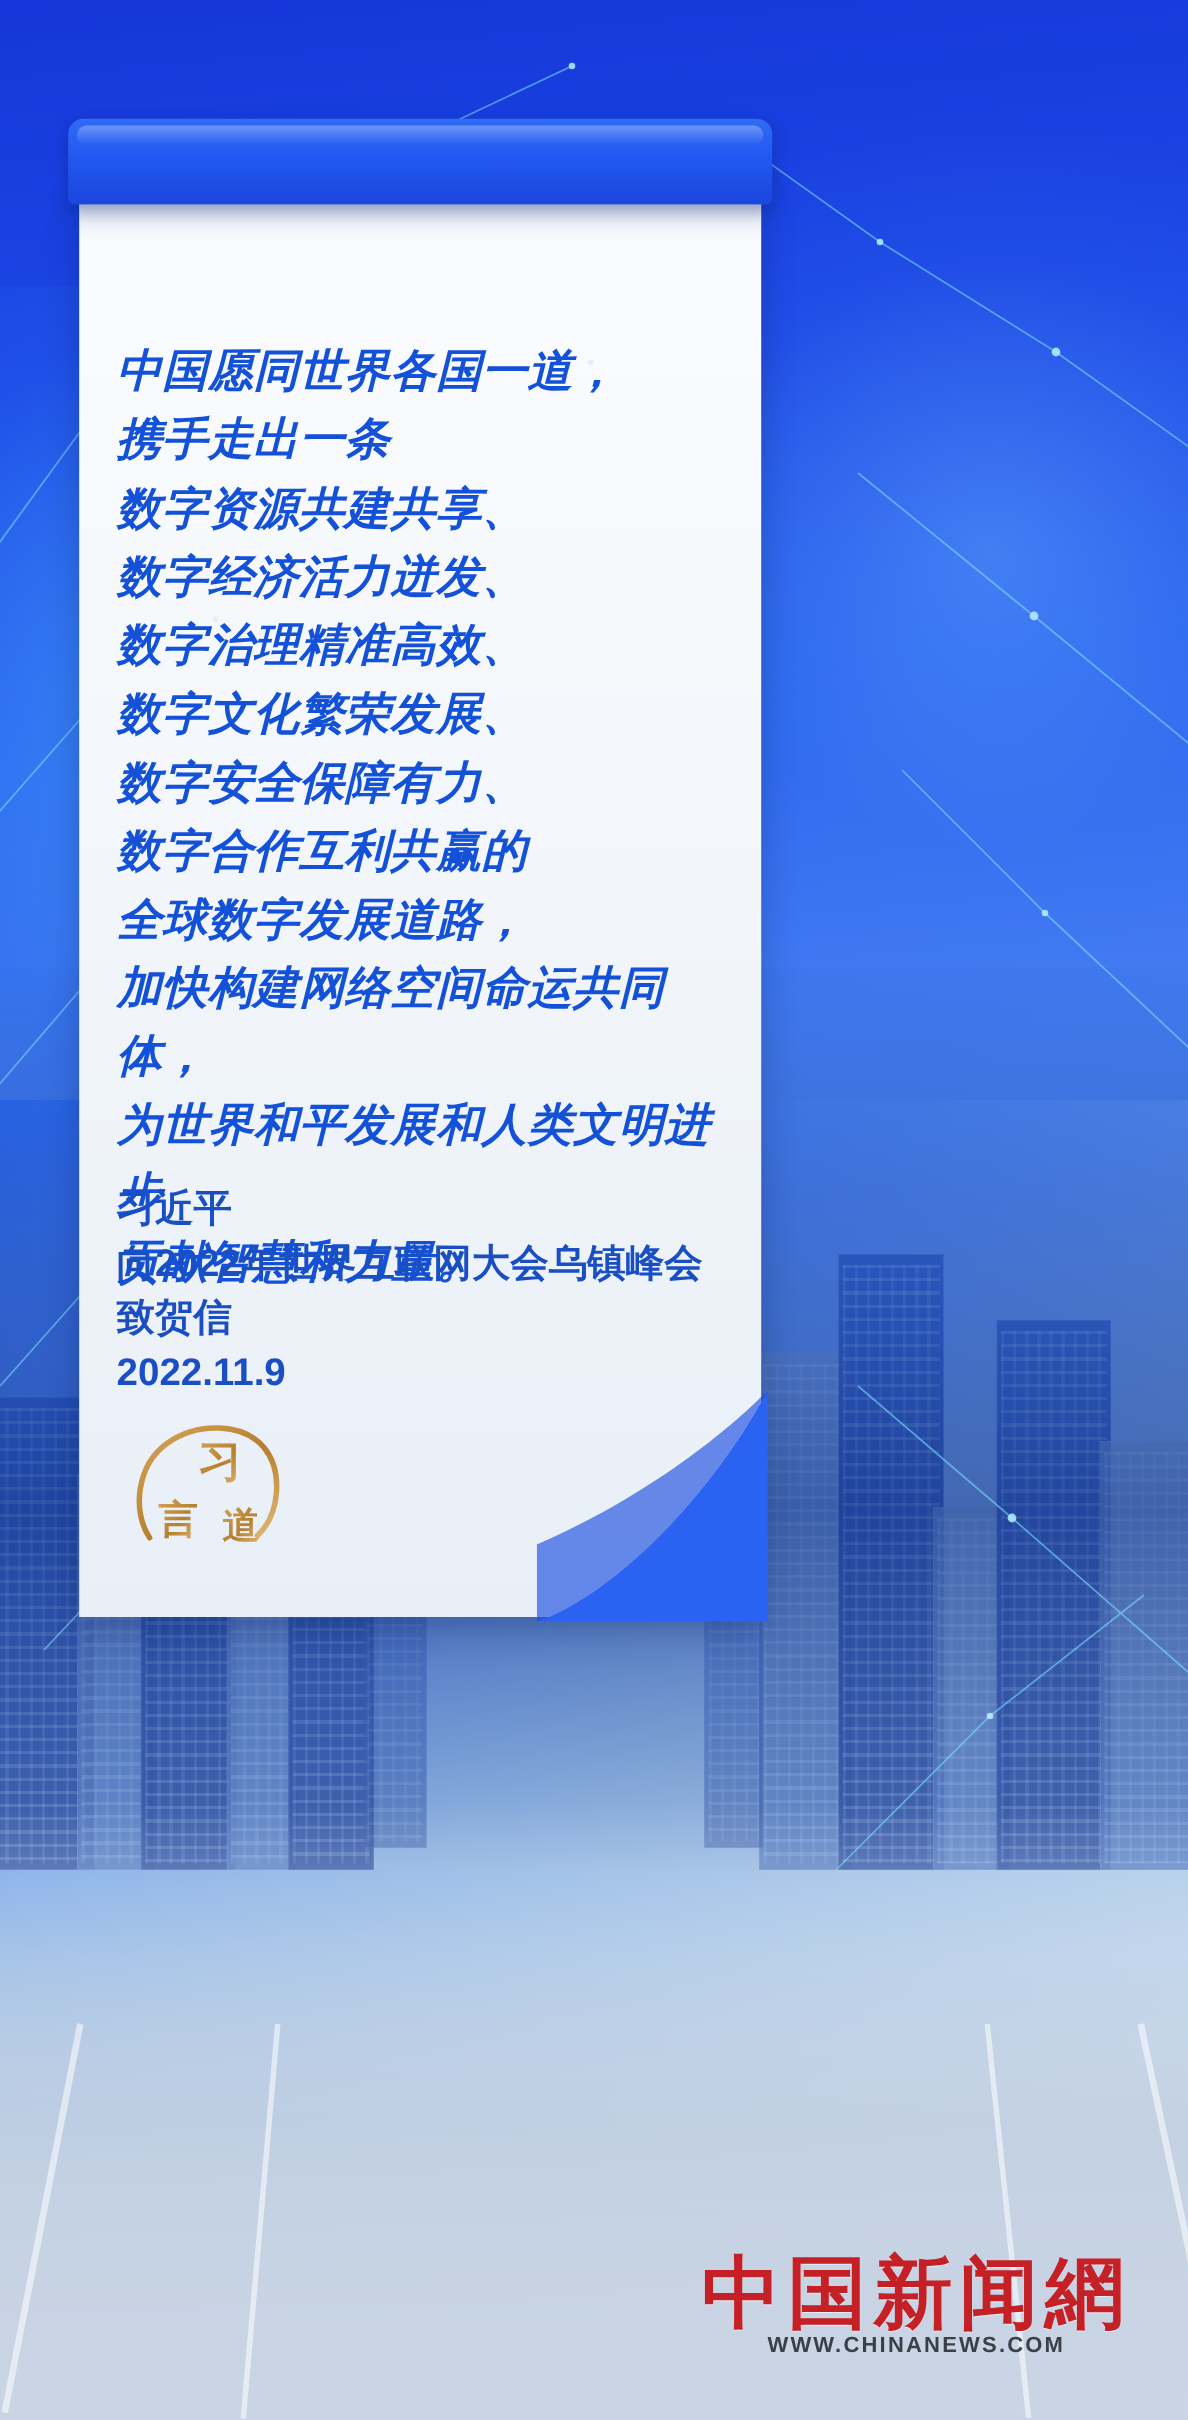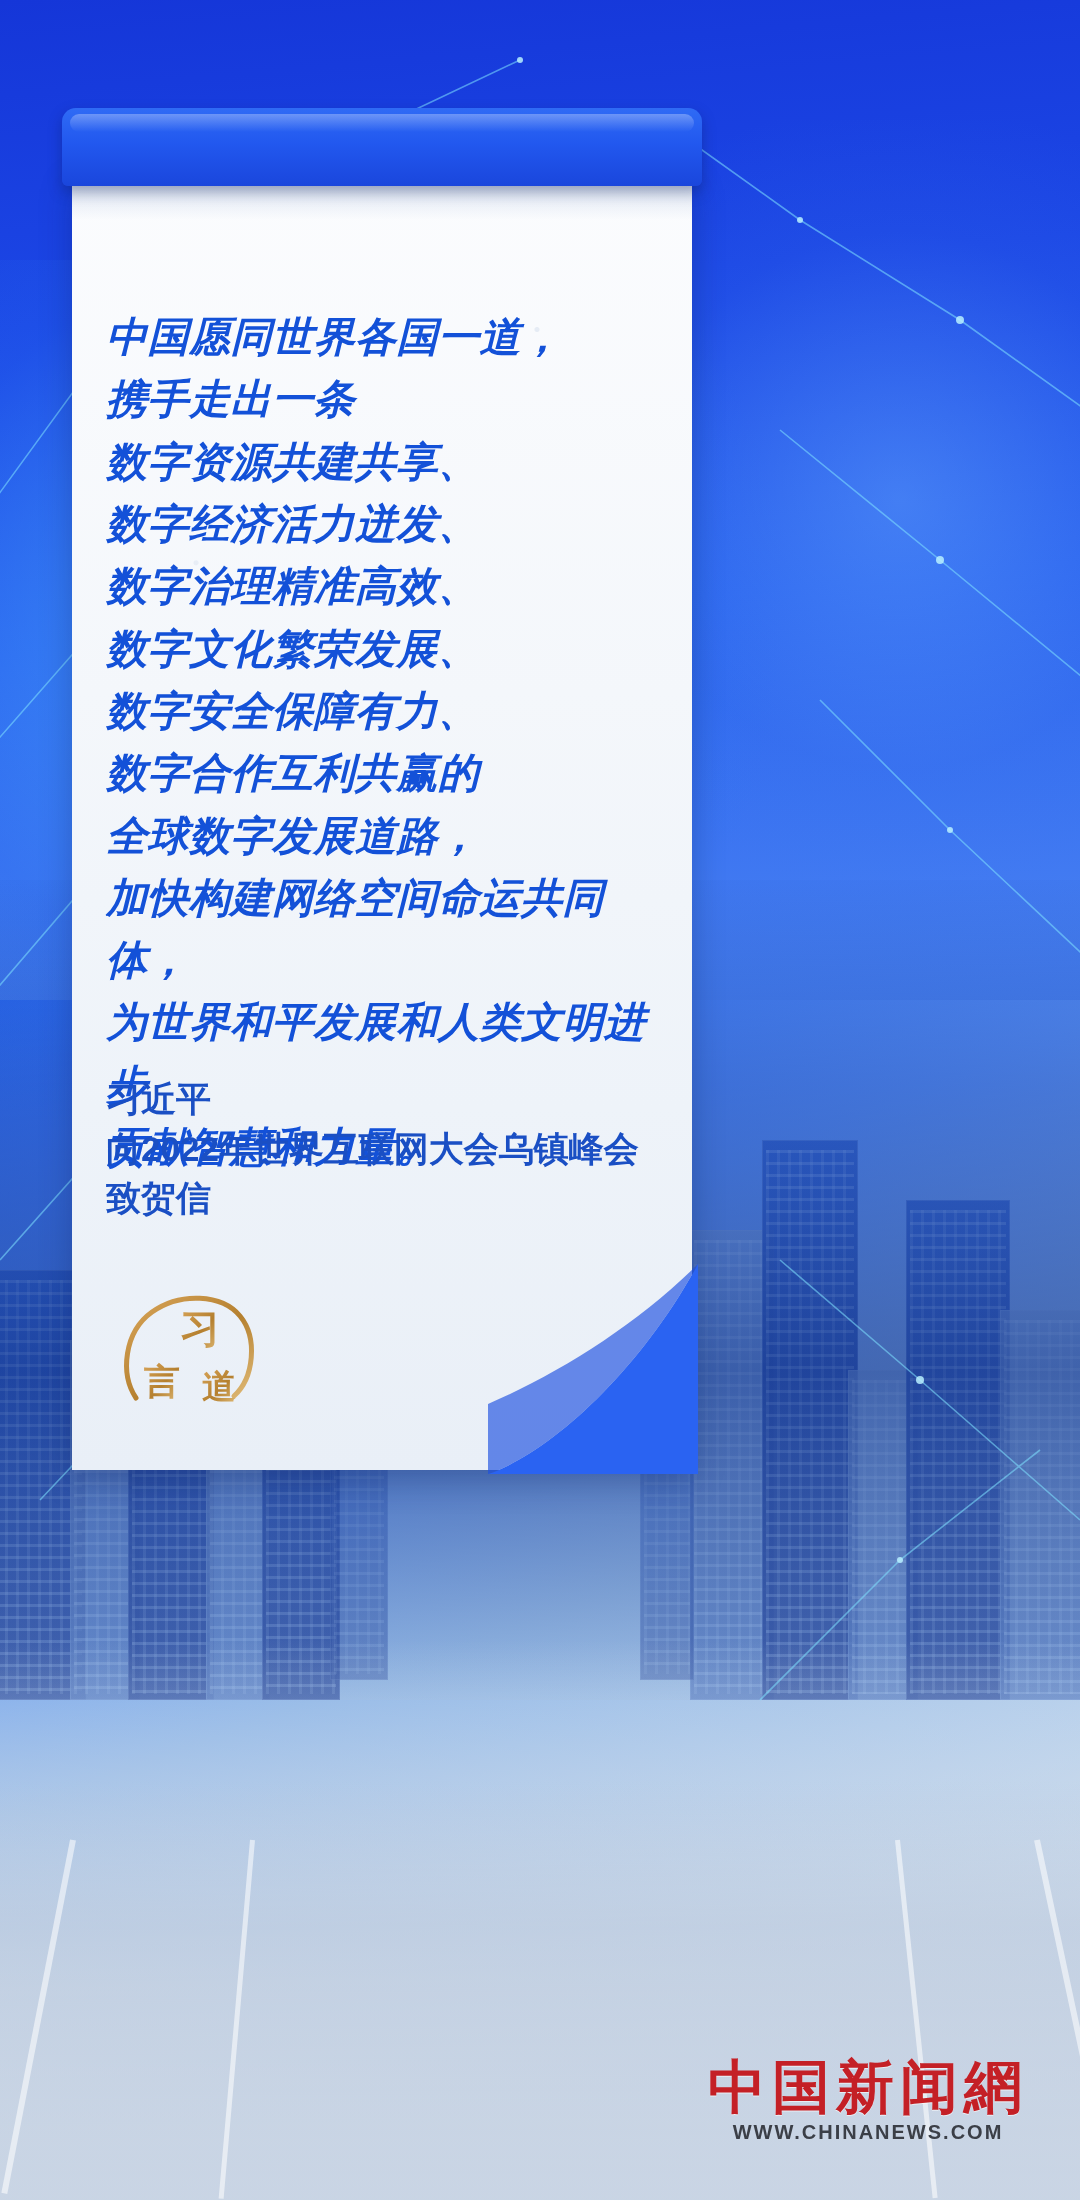--- a/index.html
+++ b/index.html
@@ -170,22 +170,22 @@
 
   
   .logo {
     position: absolute;
     right: 52px;
     bottom: 56px;
     text-align: center;
     z-index: 8;
   }
   .logo-main {
-    font-family: Liberation Mono, monospace;
-    font-size: 58px;
+    font-family: Liberation Sans, sans-serif;
+    font-size: 72px;
     font-weight: 700;
     color: #c42026;
     letter-spacing: 6px;
     line-height: 1;
     text-shadow: 0 1px 0 rgba(255,255,255,0.6);
   }
   .logo-sub {
     font-size: 20px;
     letter-spacing: 2px;
     color: #3b3f47;
@@ -276,20 +276,21 @@
 数字安全保障有力、
 数字合作互利共赢的
 全球数字发展道路，
 加快构建网络空间命运共同体，
 为世界和平发展和人类文明进步
 贡献智慧和力量。</div>
 
       <div class="attrib">
         <div>习近平</div>
         <div>向2022年世界互联网大会乌镇峰会致贺信</div>
+        <div>2022.11.9</div>
       </div>
 
       <svg class="seal" viewBox="0 0 148 132">
         <defs>
           <linearGradient id="goldg" x1="0" y1="0" x2="1" y2="1">
             <stop offset="0%" stop-color="#d8a55a"></stop>
             <stop offset="55%" stop-color="#b5802f"></stop>
             <stop offset="100%" stop-color="#e0bb78"></stop>
           </linearGradient>
         </defs>

